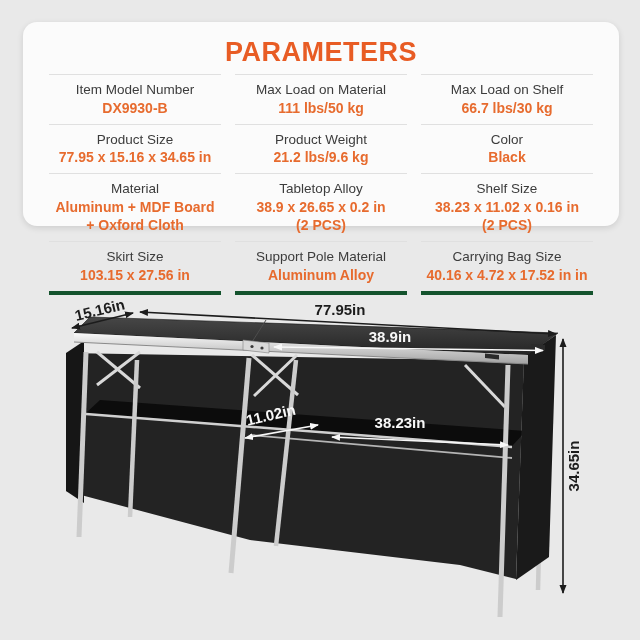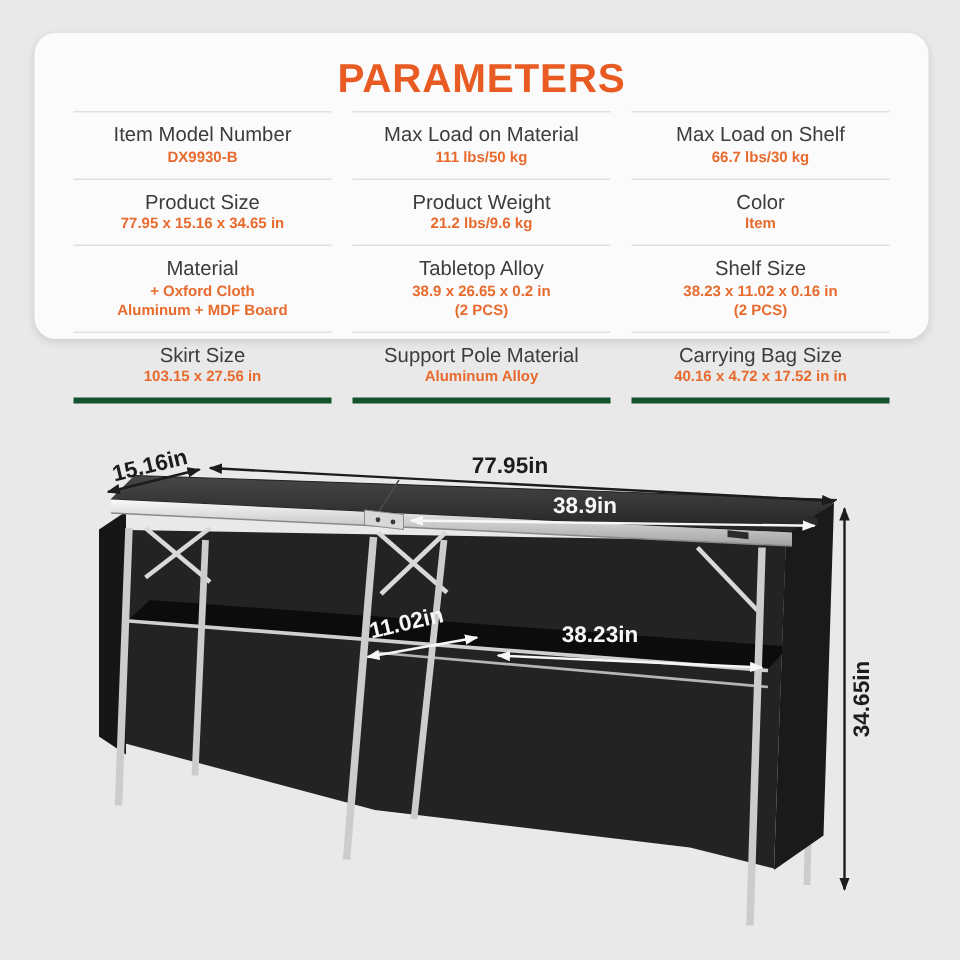--- a/index.html
+++ b/index.html
@@ -19,21 +19,21 @@
     margin:6px 26px 0 26px;
   }
   .cell{
     border-top:1px solid #e0e0e0;
     padding:6px 2px 7px 2px;
     display:flex;flex-direction:column;justify-content:center;
     text-align:center;
   }
   .cell.lastrow{border-bottom:4px solid #14532d;}
   .plabel{font-size:13.5px;line-height:1.3;color:#3c3c3c;}
-  .pvalue{font-size:10px;line-height:1.3;font-weight:bold;color:#e76b2e;}
+  .pvalue{font-size:14px;line-height:1.3;font-weight:bold;color:#e76b2e;}
   svg text{font-family:"Liberation Sans",sans-serif;}
   .dimtext{font-size:15px;font-weight:bold;fill:#1c1c1c;}
   .dimtextw{font-size:15px;font-weight:bold;fill:#f7f7f7;}
 </style>
 </head>
 <body>
 
 <div class="stage">
 
   <div class="card">
@@ -56,27 +56,27 @@
       <div class="cell">
         <div class="plabel">Product Size</div>
         <div class="pvalue">77.95 x 15.16 x 34.65 in</div>
       </div>
       <div class="cell">
         <div class="plabel">Product Weight</div>
         <div class="pvalue">21.2 lbs/9.6 kg</div>
       </div>
       <div class="cell">
         <div class="plabel">Color</div>
-        <div class="pvalue">Item</div>
+        <div class="pvalue">Black</div>
       </div>
 
       <div class="cell">
         <div class="plabel">Material</div>
+        <div class="pvalue">Aluminum + MDF Board</div>
         <div class="pvalue">+ Oxford Cloth</div>
-        <div class="pvalue">Aluminum + MDF Board</div>
       </div>
       <div class="cell">
         <div class="plabel">Tabletop Alloy</div>
         <div class="pvalue">38.9 x 26.65 x 0.2 in</div>
         <div class="pvalue">(2 PCS)</div>
       </div>
       <div class="cell">
         <div class="plabel">Shelf Size</div>
         <div class="pvalue">38.23 x 11.02 x 0.16 in</div>
         <div class="pvalue">(2 PCS)</div>

